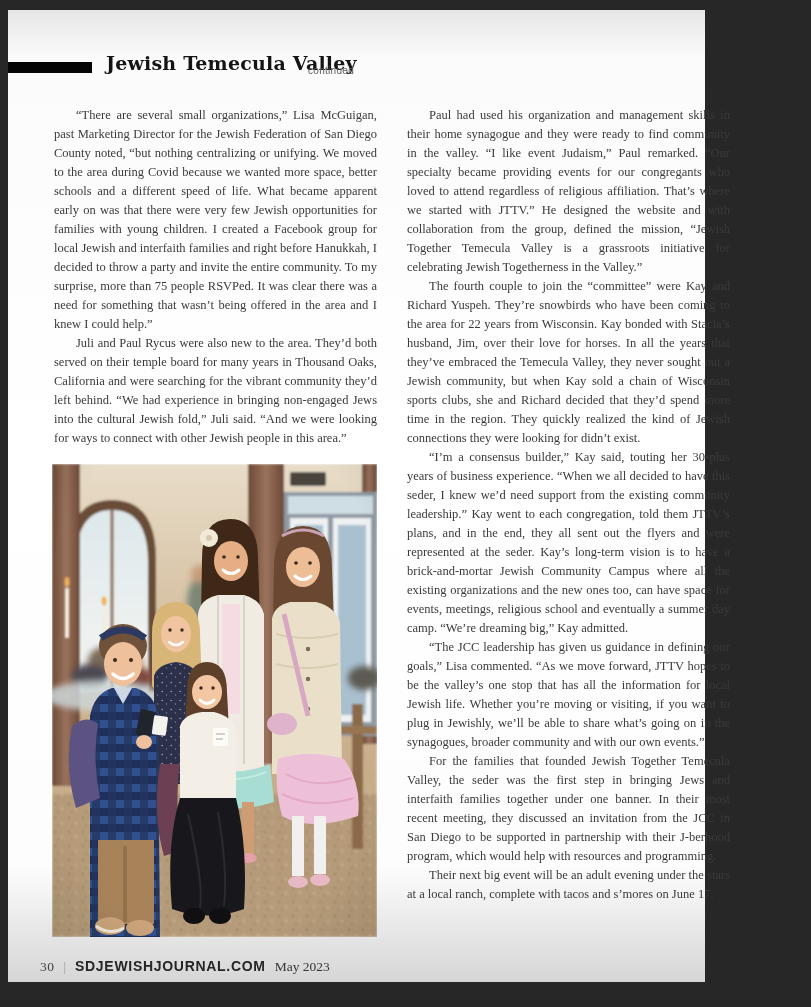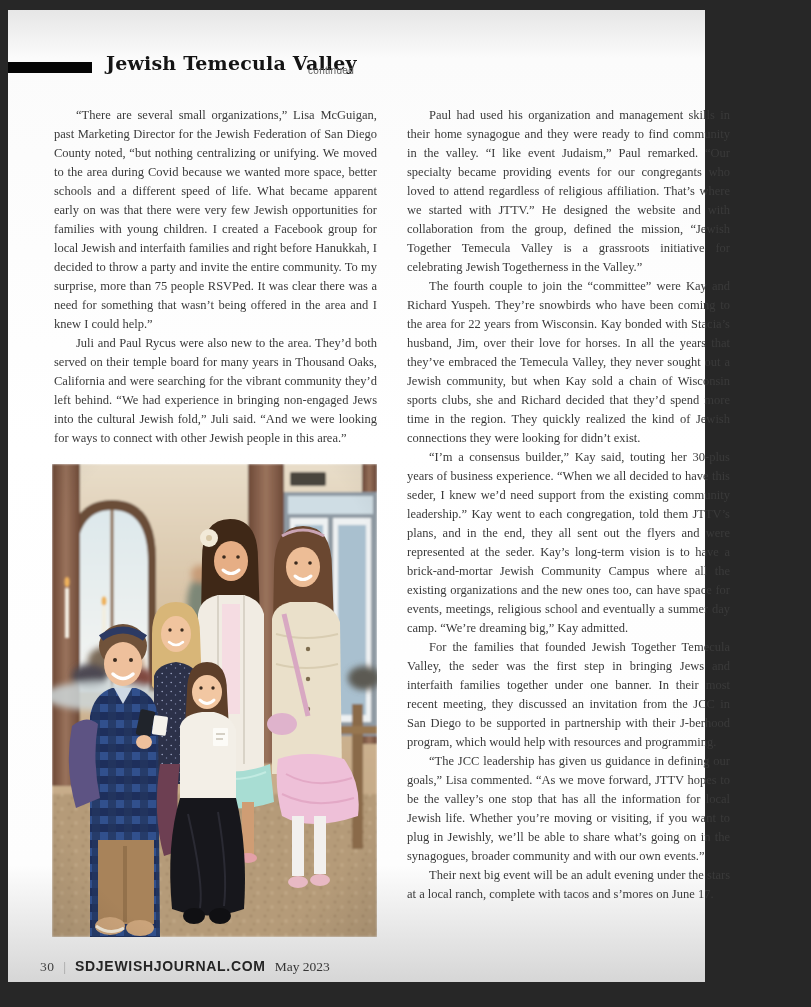--- a/index.html
+++ b/index.html
@@ -235,22 +235,22 @@
 
           <rect width="325" height="473" fill="url(#vig)"></rect>
         </svg>
       </figure>
     </div>
 
     <div class="col">
       <p>Paul had used his organization and management skills in their home synagogue and they were ready to find community in the valley. “I like event Judaism,” Paul remarked. “Our specialty became providing events for our congregants who loved to attend regardless of religious affiliation. That’s where we started with JTTV.” He designed the website and with collaboration from the group, defined the mission, “Jewish Together Temecula Valley is a grassroots initiative for celebrating Jewish Togetherness in the Valley.”</p>
       <p>The fourth couple to join the “committee” were Kay and Richard Yuspeh. They’re snowbirds who have been coming to the area for 22 years from Wisconsin. Kay bonded with Stacia’s husband, Jim, over their love for horses. In all the years that they’ve embraced the Temecula Valley, they never sought out a Jewish community, but when Kay sold a chain of Wisconsin sports clubs, she and Richard decided that they’d spend more time in the region. They quickly realized the kind of Jewish connections they were looking for didn’t exist.</p>
       <p>“I’m a consensus builder,” Kay said, touting her 30-plus years of business experience. “When we all decided to have this seder, I knew we’d need support from the existing community leadership.” Kay went to each congregation, told them JTTV’s plans, and in the end, they all sent out the flyers and were represented at the seder. Kay’s long-term vision is to have a brick-and-mortar Jewish Community Campus where all the existing organizations and the new ones too, can have space for events, meetings, religious school and eventually a summer day camp. “We’re dreaming big,” Kay admitted.</p>
+      <p>“The JCC leadership has given us guidance in defining our goals,” Lisa commented. “As we move forward, JTTV hopes to be the valley’s one stop that has all the information for local Jewish life. Whether you’re moving or visiting, if you want to plug in Jewishly, we’ll be able to share what’s going on in the synagogues, broader community and with our own events.”</p>
       <p>For the families that founded Jewish Together Temecula Valley, the seder was the first step in bringing Jews and interfaith families together under one banner. In their most recent meeting, they discussed an invitation from the JCC in San Diego to be supported in partnership with their J-berhood program, which would help with resources and programming.</p>
-      <p>“The JCC leadership has given us guidance in defining our goals,” Lisa commented. “As we move forward, JTTV hopes to be the valley’s one stop that has all the information for local Jewish life. Whether you’re moving or visiting, if you want to plug in Jewishly, we’ll be able to share what’s going on in the synagogues, broader community and with our own events.”</p>
       <p>Their next big event will be an adult evening under the stars at a local ranch, complete with tacos and s’mores on June 17.</p>
     </div>
 
   </div>
 
   <div class="footer">
     <span class="page-number">30</span>
     <span class="footer-divider">|</span>
     <span class="site">SDJEWISHJOURNAL.COM</span>
     <span class="issue">May 2023</span>

